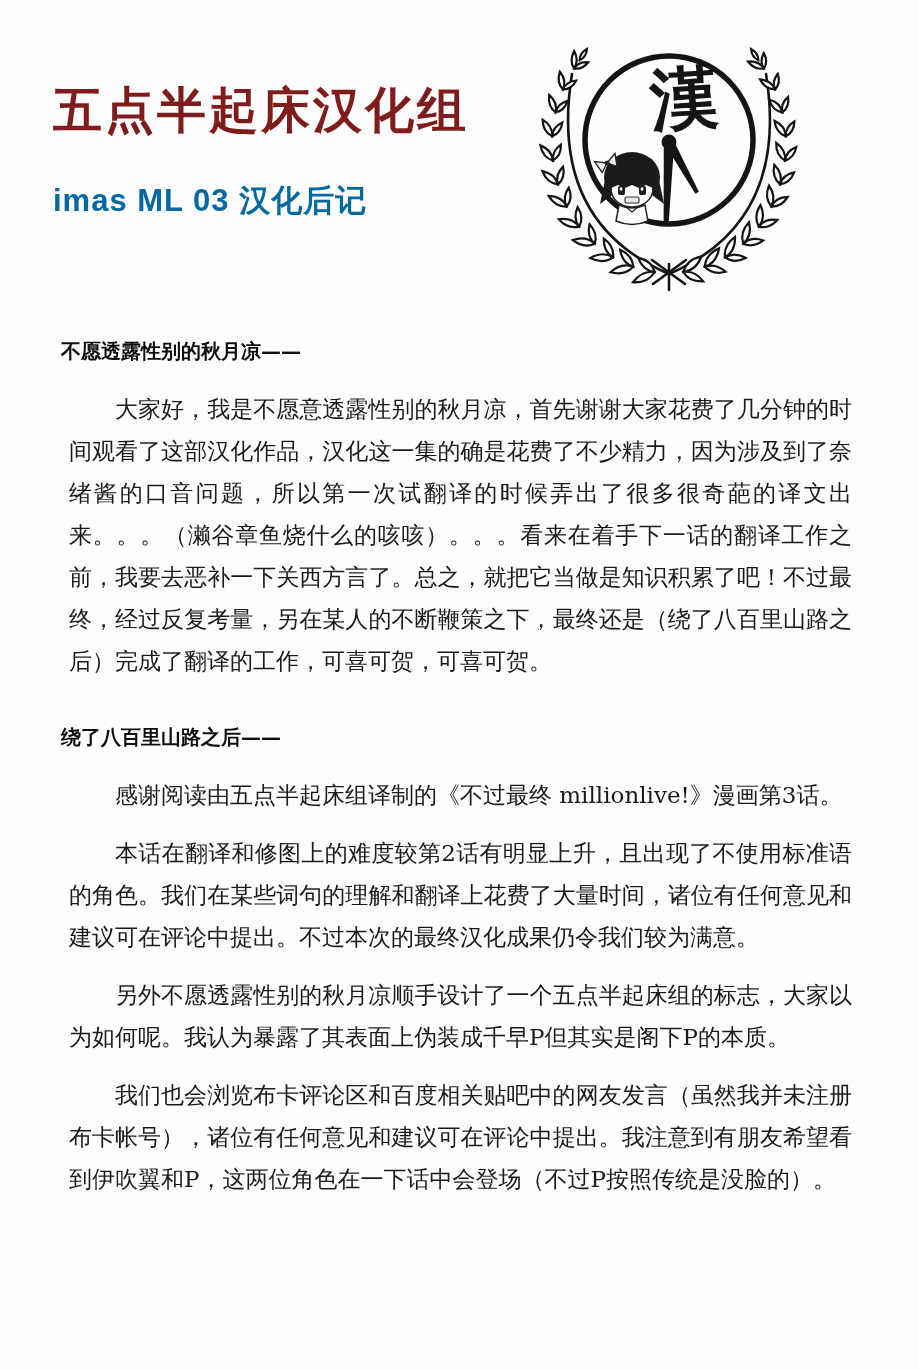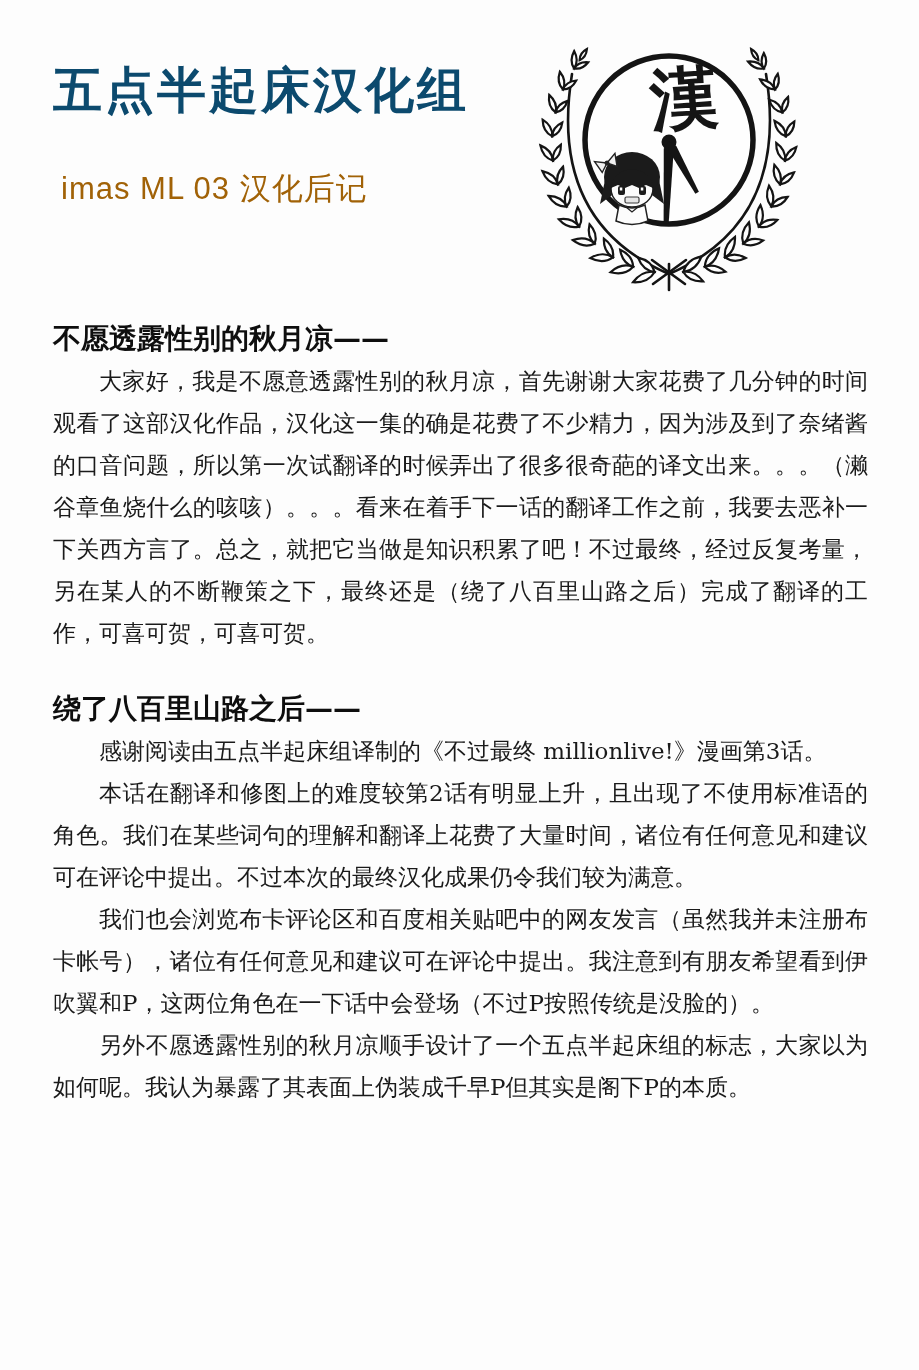--- a/index.html
+++ b/index.html
@@ -12,60 +12,60 @@
     color: #161616;
     overflow: hidden;
   }
   .page { padding: 0 53px; position: relative; width: 919px; height: 1370px; }
 
   .title {
     font-family: "Liberation Sans", sans-serif;
     font-weight: 700;
     font-size: 49px;
     letter-spacing: 3px;
-    color: #0c4a6e;
+    color: #7f1d1d;
     margin: 0;
-    padding-top: 64px;
+    padding-top: 84px;
     line-height: 1.1;
   }
   .subtitle {
     font-family: "Liberation Sans", sans-serif;
-    font-weight: 400;
+    font-weight: 700;
     font-size: 31px;
     letter-spacing: 1px;
-    color: #a16207;
-    margin: 8px;
+    color: #0369a1;
+    margin: 0;
     padding-top: 46px;
     line-height: 1.1;
   }
 
   .logo {
     position: absolute;
     left: 534px; top: 22px;
     width: 270px; height: 292px;
   }
   .logo svg { width: 100%; height: 100%; }
   .leaf { fill: #fefefe; stroke: #141414; stroke-width: 2.2px; }
   .stem { fill: none; stroke: #141414; stroke-width: 2.6px; stroke-linecap: round; }
 
   .content { margin-top: 112px; width: 815px; }
   .section-heading {
-    font-size: 28px;
+    font-size: 20px;
     font-weight: 700;
     line-height: 42px;
-    margin: 0;
+    margin: 8px;
     color: #0e0e0e;
   }
   .section + .section { margin-top: 34px; }
   .para {
     font-size: 23px;
     line-height: 42px;
     text-align: justify;
     text-indent: 2em;
-    margin: 0;
+    margin: 16px;
     color: #1a1a1a;
   }
 </style>
 </head>
 <body>
 
 <div class="page">
 
   <h1 class="title">五点半起床汉化组</h1>
   <h2 class="subtitle">imas ML 03 汉化后记</h2>
@@ -171,18 +171,18 @@
 
     <div class="section">
       <h3 class="section-heading">不愿透露性别的秋月凉——</h3>
       <p class="para">大家好，我是不愿意透露性别的秋月凉，首先谢谢大家花费了几分钟的时间观看了这部汉化作品，汉化这一集的确是花费了不少精力，因为涉及到了奈绪酱的口音问题，所以第一次试翻译的时候弄出了很多很奇葩的译文出来。。。（濑谷章鱼烧什么的咳咳）。。。看来在着手下一话的翻译工作之前，我要去恶补一下关西方言了。总之，就把它当做是知识积累了吧！不过最终，经过反复考量，另在某人的不断鞭策之下，最终还是（绕了八百里山路之后）完成了翻译的工作，可喜可贺，可喜可贺。</p>
     </div>
 
     <div class="section">
       <h3 class="section-heading">绕了八百里山路之后——</h3>
       <p class="para">感谢阅读由五点半起床组译制的《不过最终 millionlive!》漫画第3话。</p>
       <p class="para">本话在翻译和修图上的难度较第2话有明显上升，且出现了不使用标准语的角色。我们在某些词句的理解和翻译上花费了大量时间，诸位有任何意见和建议可在评论中提出。不过本次的最终汉化成果仍令我们较为满意。</p>
+      <p class="para">另外不愿透露性别的秋月凉顺手设计了一个五点半起床组的标志，大家以为如何呢。我认为暴露了其表面上伪装成千早P但其实是阁下P的本质。</p>
       <p class="para">我们也会浏览布卡评论区和百度相关贴吧中的网友发言（虽然我并未注册布卡帐号），诸位有任何意见和建议可在评论中提出。我注意到有朋友希望看到伊吹翼和P，这两位角色在一下话中会登场（不过P按照传统是没脸的）。</p>
-      <p class="para">另外不愿透露性别的秋月凉顺手设计了一个五点半起床组的标志，大家以为如何呢。我认为暴露了其表面上伪装成千早P但其实是阁下P的本质。</p>
     </div>
 
   </div>
 </div>
 
 </body></html>

